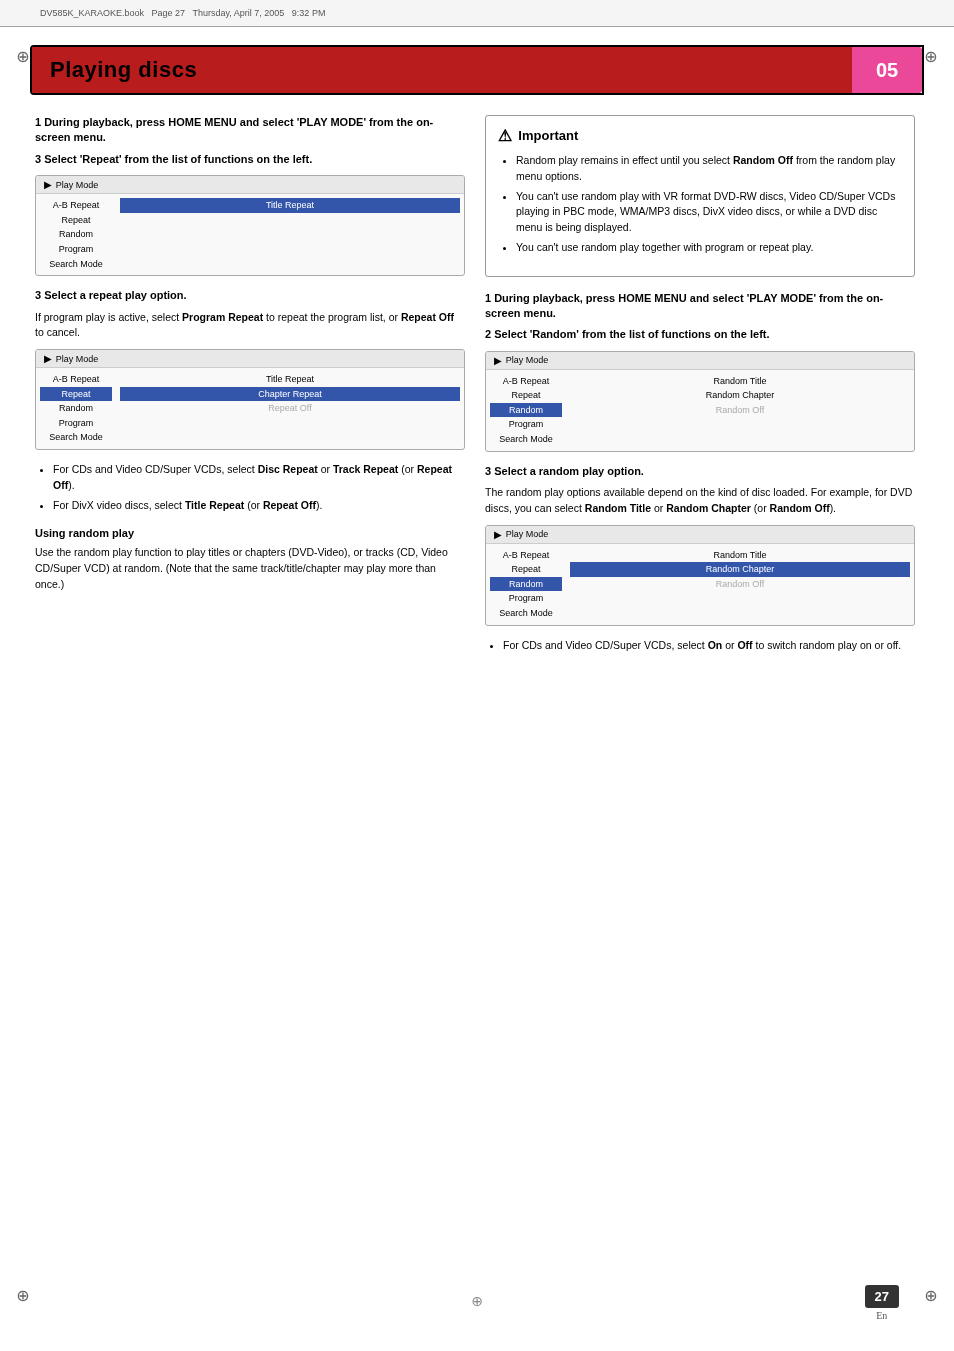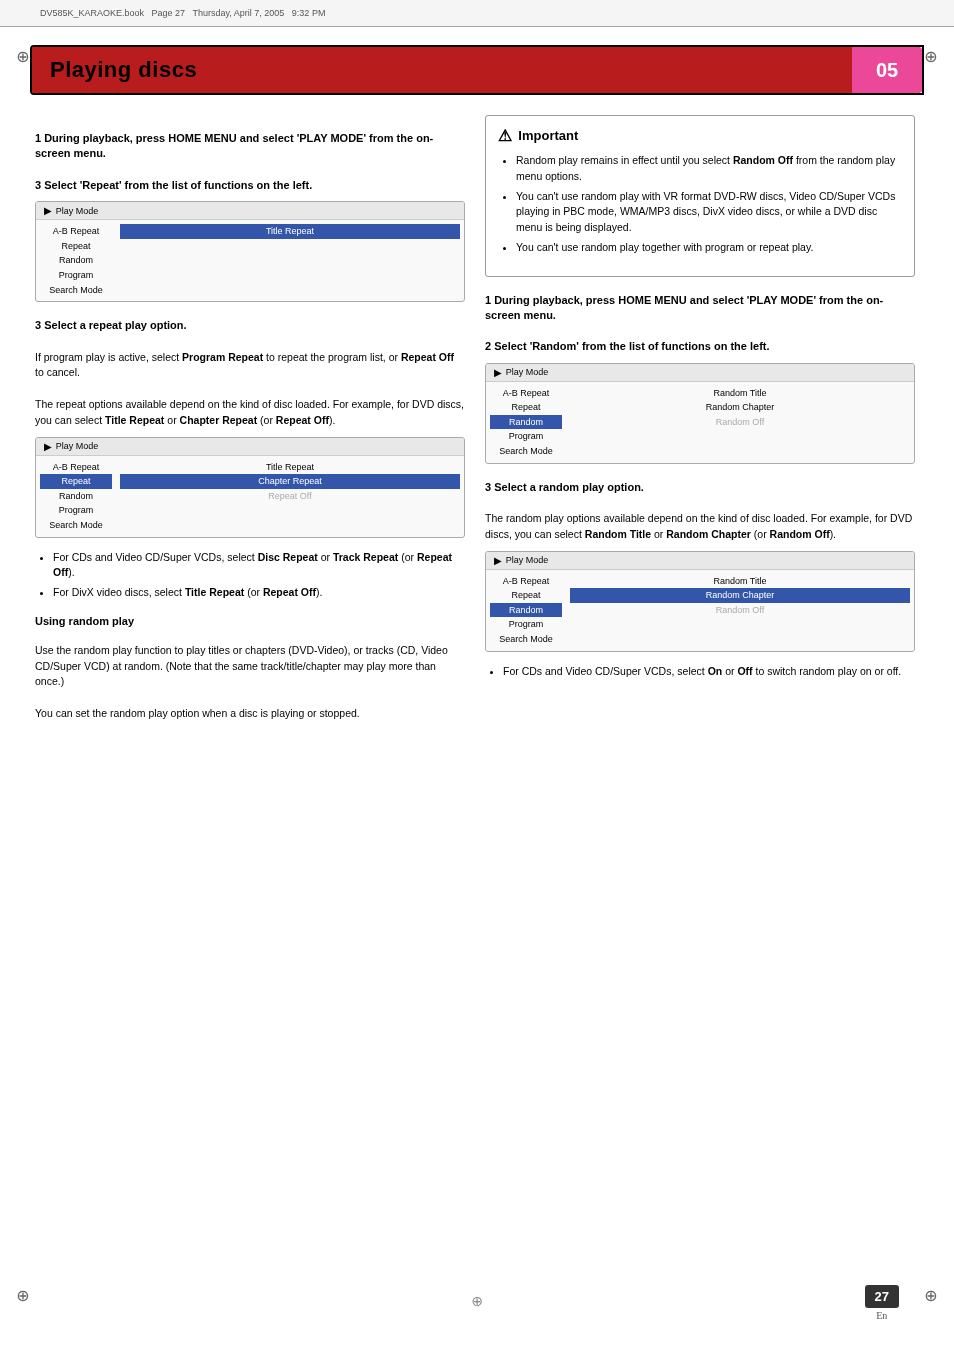--- a/index.html
+++ b/index.html
@@ -152,21 +152,20 @@
 
     .play-mode-row.faded {
       color: #aaa;
     }
 
     
     p {
       font-size: 10.5px;
       line-height: 1.5;
       margin-bottom: 8px;
-      margin-top: 16px;
     }
 
     
     .bullet-list {
       list-style: disc;
       padding-left: 18px;
       margin-bottom: 10px;
     }
 
     .bullet-list li {
@@ -312,23 +311,20 @@
           </div>
         </div>
       </div>
 
       <p class="step-heading">3   Select a repeat play option.</p>
 
       <p>
         If program play is active, select <strong>Program Repeat</strong> to repeat the program list, or <strong>Repeat Off</strong> to cancel.
       </p>
 
-      <p>
-        The repeat options available depend on the kind of disc loaded. For example, for DVD discs, you can select <strong>Title Repeat</strong> or <strong>Chapter Repeat</strong> (or <strong>Repeat Off</strong>).
-      </p>
 
       <div class="play-mode-box">
         <div class="play-mode-header">
           <span class="play-mode-icon">▶</span>
           <span>Play Mode</span>
         </div>
         <div class="play-mode-body">
           <div class="play-mode-left">
             <div class="play-mode-row">A-B Repeat</div>
             <div class="play-mode-row highlighted">Repeat</div>
@@ -351,21 +347,20 @@
           For CDs and Video CD/Super VCDs, select <strong>Disc Repeat</strong> or <strong>Track Repeat</strong> (or <strong>Repeat Off</strong>).
         </li>
         <li>
           For DivX video discs, select <strong>Title Repeat</strong> (or <strong>Repeat Off</strong>).
         </li>
       </ul>
 
       <div class="section-heading">Using random play</div>
 
       <p>Use the random play function to play titles or chapters (DVD-Video), or tracks (CD, Video CD/Super VCD) at random. (Note that the same track/title/chapter may play more than once.)</p>
-      <p>You can set the random play option when a disc is playing or stopped.</p>
 
     </div>
 
     <div class="right-col">
 
       <div class="important-box">
         <div class="important-title">
           <span class="important-icon">⚠</span>
           <strong>Important</strong>
         </div>

